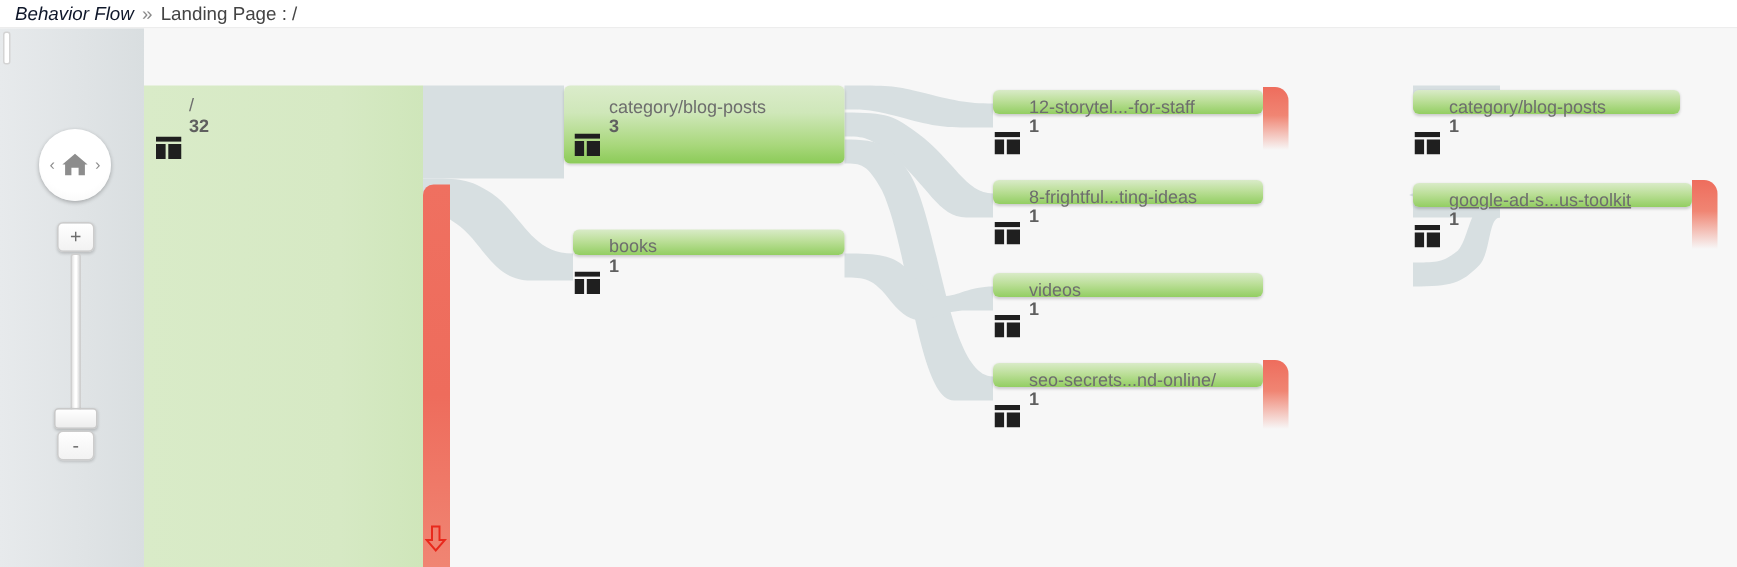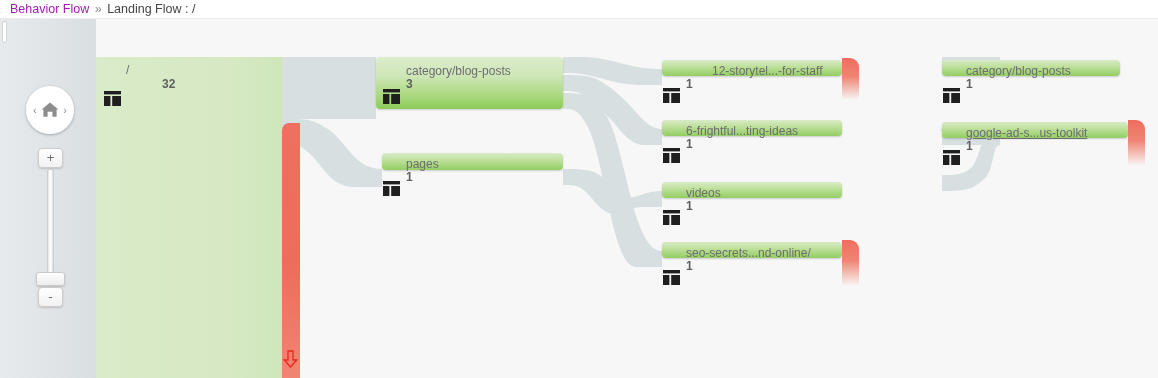--- a/index.html
+++ b/index.html
@@ -26,22 +26,23 @@
     box-sizing: border-box;
   }
   .breadcrumb {
     position: absolute;
     left: 10px; top: 2px;
     font-size: 12.5px;
     color: #444;
     white-space: nowrap;
   }
   .breadcrumb .crumb-link {
-    color: #a21caf;
-    cursor: pointer;
+    color: #0f172a;
+    cursor: pointer;
+    font-style: italic;
   }
   .breadcrumb .crumb-sep {
     color: #8a8a8a;
     margin: 0 2px;
   }
   .breadcrumb .crumb-current { color: #444; }
 
   
   .col-header {
     position: absolute;
@@ -227,21 +228,21 @@
 </style>
 </head>
 <body>
 
 <div id="app">
 
   <div class="topbar">
     <div class="breadcrumb">
       <span class="crumb-link">Behavior Flow</span>
       <span class="crumb-sep">»</span>
-      <span class="crumb-current">Landing Flow : /</span>
+      <span class="crumb-current">Landing Page : /</span>
     </div>
   </div>
 
   <div class="col-header" style="left:98px;">
     <span class="col-title">Starting pages</span>
     <div class="col-sub">32 sessions, 28 drop-offs</div>
   </div>
 
   <div class="col-header" style="left:375px;">
     <span class="col-title">1st Interaction</span>
@@ -341,21 +342,21 @@
       </g>
     </svg>
 
     <div class="node start" style="left:0px; top:38px; width:186px; height:321px;"></div>
     <svg class="page-icon" style="left:8px; top:72px;" viewBox="0 0 17 15">
       <rect x="0" y="0" width="17" height="3.4" fill="#1f1f1f"></rect>
       <rect x="0" y="5" width="6.4" height="10" fill="#1f1f1f"></rect>
       <rect x="8.2" y="5" width="8.8" height="10" fill="#1f1f1f"></rect>
     </svg>
     <div class="node-label" style="left:30px; top:44px;">/</div>
-    <div class="node-value" style="left:30px; top:58px;margin-left:36px;">32</div>
+    <div class="node-value" style="left:30px; top:58px;">32</div>
 
     <div class="dropoff main" style="left:186px; top:104px; width:18px; height:255px;"></div>
     <svg class="dropoff-arrow" style="left:187px; top:331px;" viewBox="0 0 15 18">
       <path d="M5,1 L10,1 L10,10 L13.6,10 L7.5,17 L1.4,10 L5,10 Z" fill="none" stroke="#e8291c" stroke-width="1.3"></path>
     </svg>
 
     <div class="node" style="left:280px; top:38px; width:187px; height:52px;"></div>
     <svg class="page-icon" style="left:287px; top:70px;" viewBox="0 0 17 15">
       <rect x="0" y="0" width="17" height="3.4" fill="#1f1f1f"></rect>
       <rect x="0" y="5" width="6.4" height="10" fill="#1f1f1f"></rect>
@@ -363,40 +364,40 @@
     </svg>
     <div class="node-label" style="left:310px; top:45px;">category/blog-posts</div>
     <div class="node-value" style="left:310px; top:58px;">3</div>
 
     <div class="node thin" style="left:286px; top:134px; width:181px; height:17px;"></div>
     <svg class="page-icon" style="left:287px; top:162px;" viewBox="0 0 17 15">
       <rect x="0" y="0" width="17" height="3.4" fill="#1f1f1f"></rect>
       <rect x="0" y="5" width="6.4" height="10" fill="#1f1f1f"></rect>
       <rect x="8.2" y="5" width="8.8" height="10" fill="#1f1f1f"></rect>
     </svg>
-    <div class="node-label" style="left:310px; top:138px;">pages</div>
+    <div class="node-label" style="left:310px; top:138px;">books</div>
     <div class="node-value" style="left:310px; top:151px;">1</div>
 
     <div class="node thin" style="left:566px; top:41px; width:180px; height:16px;"></div>
     <svg class="page-icon" style="left:567px; top:69px;" viewBox="0 0 17 15">
       <rect x="0" y="0" width="17" height="3.4" fill="#1f1f1f"></rect>
       <rect x="0" y="5" width="6.4" height="10" fill="#1f1f1f"></rect>
       <rect x="8.2" y="5" width="8.8" height="10" fill="#1f1f1f"></rect>
     </svg>
-    <div class="node-label" style="left:590px; top:45px;margin-left:26px;">12-storytel...-for-staff</div>
+    <div class="node-label" style="left:590px; top:45px;">12-storytel...-for-staff</div>
     <div class="node-value" style="left:590px; top:58px;">1</div>
     <div class="dropoff small" style="left:746px; top:39px; width:17px; height:42px;"></div>
 
     <div class="node thin" style="left:566px; top:101px; width:180px; height:16px;"></div>
     <svg class="page-icon" style="left:567px; top:129px;" viewBox="0 0 17 15">
       <rect x="0" y="0" width="17" height="3.4" fill="#1f1f1f"></rect>
       <rect x="0" y="5" width="6.4" height="10" fill="#1f1f1f"></rect>
       <rect x="8.2" y="5" width="8.8" height="10" fill="#1f1f1f"></rect>
     </svg>
-    <div class="node-label" style="left:590px; top:105px;">6-frightful...ting-ideas</div>
+    <div class="node-label" style="left:590px; top:105px;">8-frightful...ting-ideas</div>
     <div class="node-value" style="left:590px; top:118px;">1</div>
 
     <div class="node thin" style="left:566px; top:163px; width:180px; height:16px;"></div>
     <svg class="page-icon" style="left:567px; top:191px;" viewBox="0 0 17 15">
       <rect x="0" y="0" width="17" height="3.4" fill="#1f1f1f"></rect>
       <rect x="0" y="5" width="6.4" height="10" fill="#1f1f1f"></rect>
       <rect x="8.2" y="5" width="8.8" height="10" fill="#1f1f1f"></rect>
     </svg>
     <div class="node-label" style="left:590px; top:167px;">videos</div>
     <div class="node-value" style="left:590px; top:180px;">1</div>

